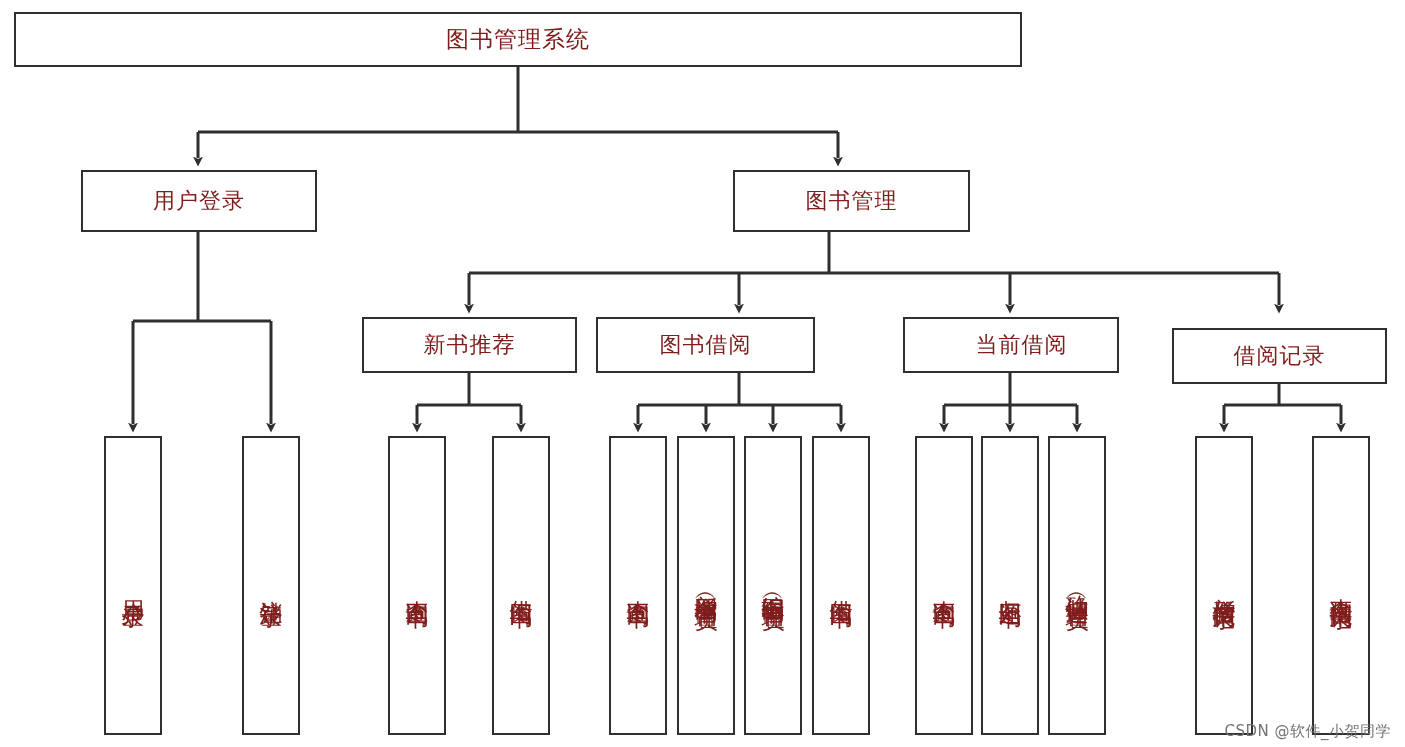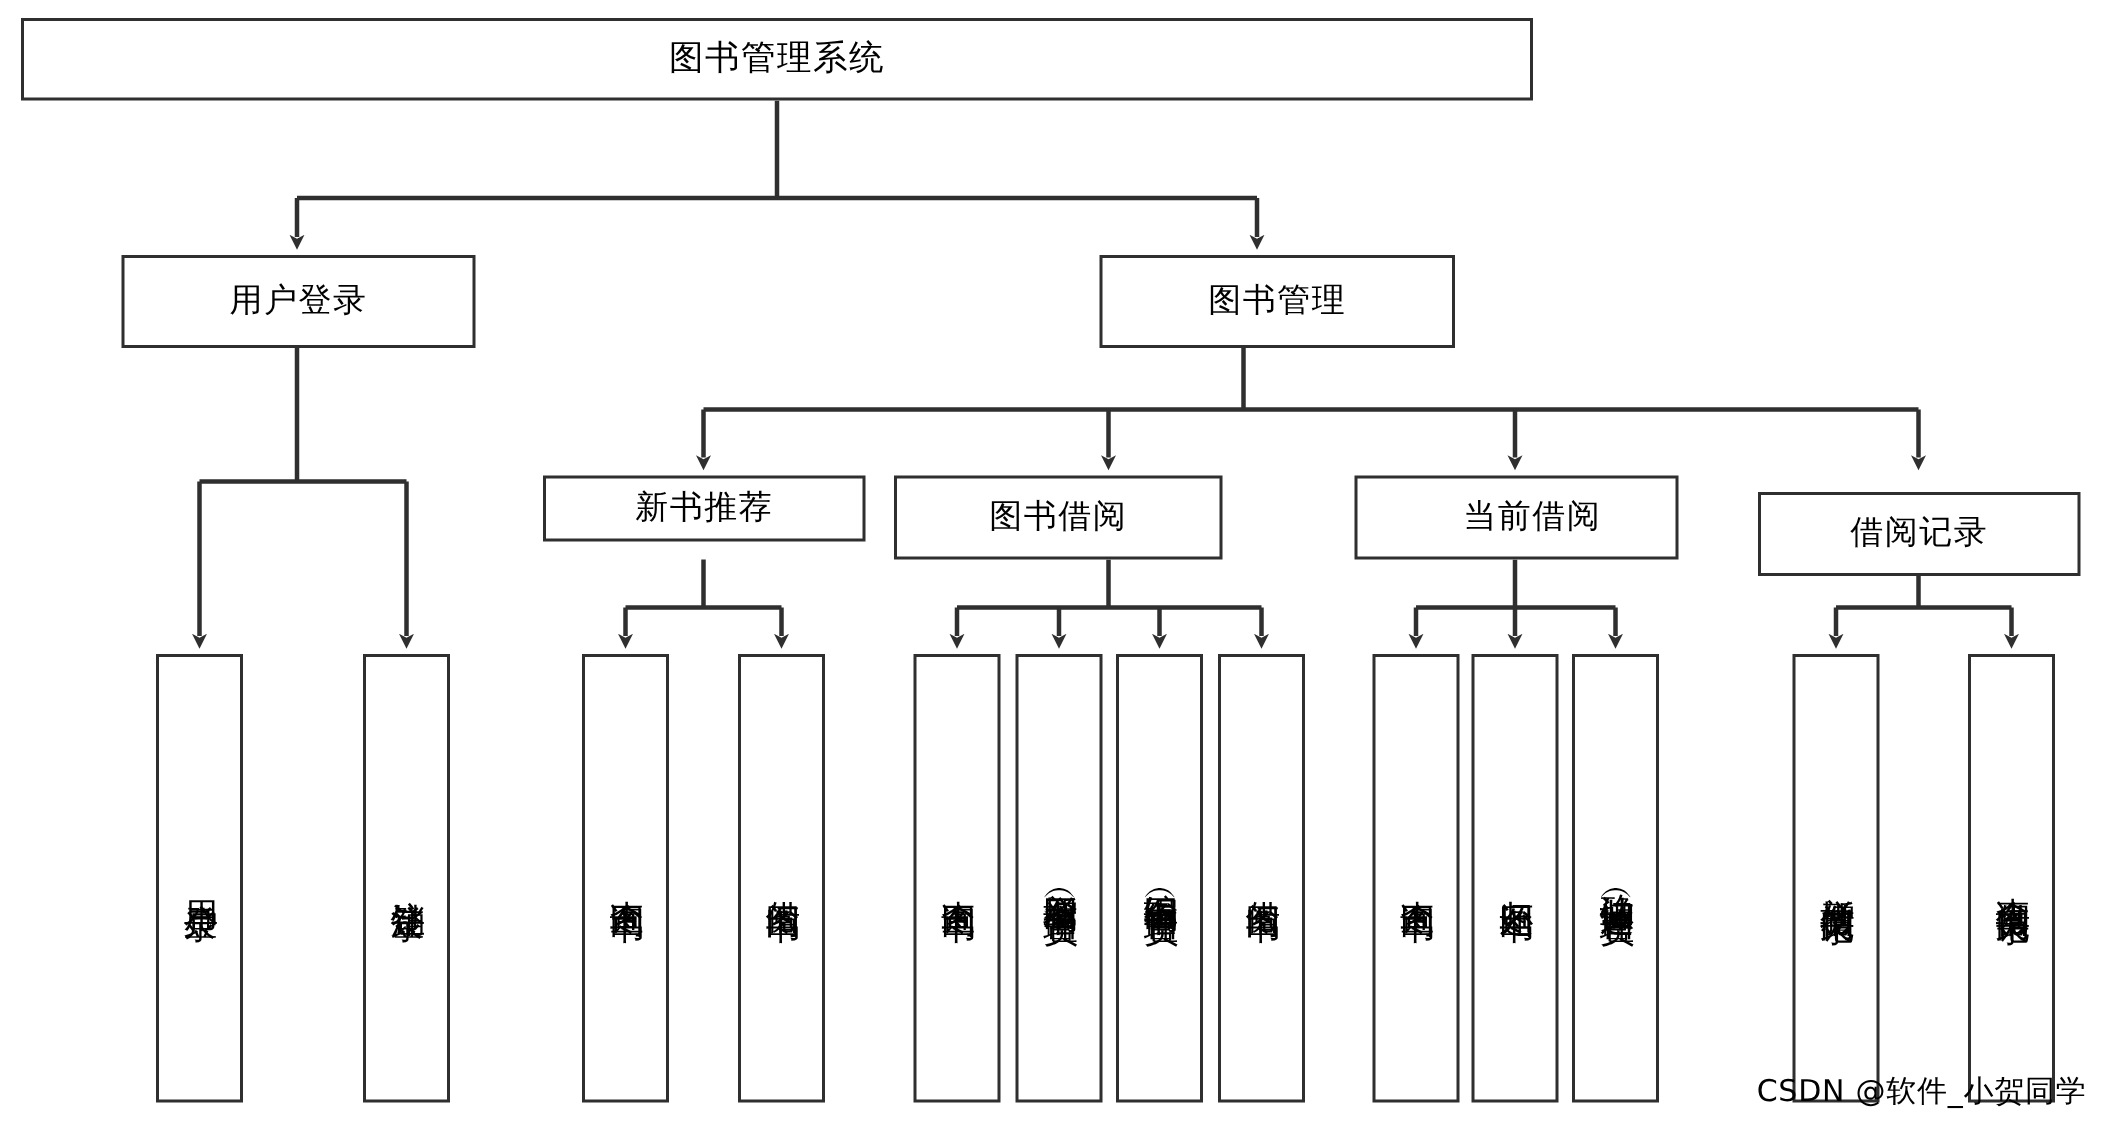--- a/index.html
+++ b/index.html
@@ -29,21 +29,21 @@
     background:#ffffff;
     border:2.5px solid #2f2f2f;
     display:flex;
     align-items:center;
     justify-content:center;
   }
   .node .label{
     font-size:22px;
     line-height:1.22;
     letter-spacing:1px;
-    color:#000000;
+    color:#7f1d1d;
     white-space:nowrap;
     text-align:center;
   }
   
   .node.root .label{font-size:23px;}
   
   .node.vertical{
     align-items:center;
     justify-content:center;
   }
@@ -55,22 +55,22 @@
     letter-spacing:2px;
     white-space:nowrap;
     max-height:290px;
   }
   .node.vertical.tall .label{max-height:300px;}
   
   #watermark{
     position:absolute;
     right:14px;
     bottom:6px;
-    font-size:20px;
-    color:#000000;
+    font-size:15px;
+    color:#737373;
     letter-spacing:0.5px;
     white-space:nowrap;
     user-select:none;
   }
 </style>
 </head>
 <body>
 
 <div id="canvas">
 
@@ -129,21 +129,21 @@
   </div>
 
   <div class="node" style="left:81px; top:170px; width:236px; height:62px;">
     <span class="label">用户登录</span>
   </div>
 
   <div class="node" style="left:733px; top:170px; width:237px; height:62px;">
     <span class="label">图书管理</span>
   </div>
 
-  <div class="node" style="left:362px; top:317px; width:215px; height:44px;">
+  <div class="node" style="left:362px; top:317px; width:215px; height:56px;">
     <span class="label">新书推荐</span>
   </div>
 
   <div class="node" style="left:596px; top:317px; width:219px; height:56px;">
     <span class="label">图书借阅</span>
   </div>
 
   <div class="node" style="left:903px; top:317px; width:216px; height:56px;padding-left:21px;">
     <span class="label">当前借阅</span>
   </div>

